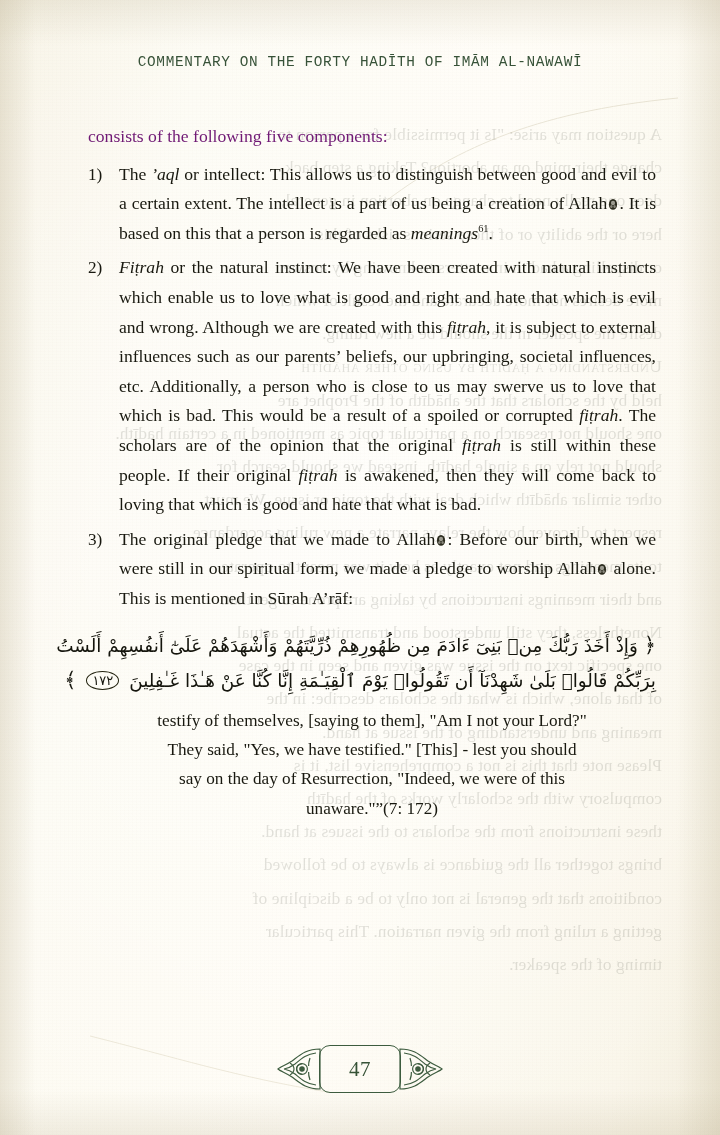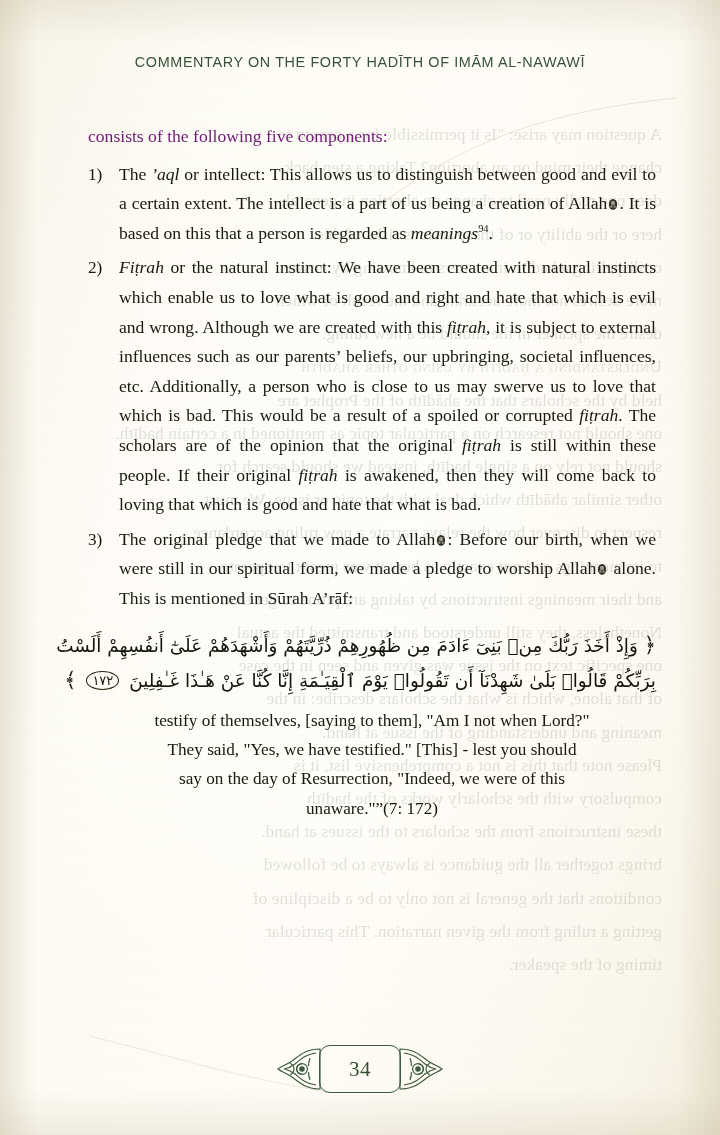--- a/index.html
+++ b/index.html
@@ -64,21 +64,21 @@
   
   .running-head {
     position: absolute;
     top: 54px;
     left: 0;
     width: 720px;
     text-align: center;
     color: #375238;
     font-size: 14.4px;
     letter-spacing: 0.62px;
-    font-family: Liberation Sans, sans-serif;
+    font-family: Liberation Mono, monospace;
     font-variant: small-caps;
     text-transform: uppercase;
     z-index: 4;
   }
 
   
   .column {
     position: absolute;
     left: 88px;
     top: 122px;
@@ -271,21 +271,21 @@
 
   <ol class="points">
 
     <li>
       <span class="marker">1)</span>
       <span>The <span class="it">’aql</span> or intellect: This allows us to distinguish between good and evil to a certain extent. The intellect is a part of us being a creation of Allah<span class="honorific"><svg width="12" height="13" viewBox="0 0 12 13">
               <ellipse cx="6" cy="6.4" rx="4.1" ry="5.4" fill="#2a2a1d"></ellipse>
               <ellipse cx="6" cy="5" rx="2.1" ry="2.3" fill="#fcfaf1" opacity=".55"></ellipse>
               <ellipse cx="4.4" cy="8.4" rx="1.2" ry="1.5" fill="#fcfaf1" opacity=".45"></ellipse>
               <ellipse cx="7.6" cy="8.4" rx="1.2" ry="1.5" fill="#fcfaf1" opacity=".45"></ellipse>
-            </svg></span>. It is based on this that a person is regarded as <span class="it">meanings</span><sup class="fn">94</sup>.</span>
+            </svg></span>. It is based on this that a person is regarded as <span class="it">meanings</span><sup class="fn">61</sup>.</span>
     </li>
 
     <li>
       <span class="marker">2)</span>
       <span><span class="it">Fiṭrah</span> or the natural instinct: We have been created with natural instincts which enable us to love what is good and right and hate that which is evil and wrong. Although we are created with this <span class="it">fiṭrah</span>, it is subject to external influences such as our parents’ beliefs, our upbringing, societal influences, etc. Additionally, a person who is close to us may swerve us to love that which is bad. This would be a result of a spoiled or corrupted <span class="it">fiṭrah</span>. The scholars are of the opinion that the original <span class="it">fiṭrah</span> is still within these people. If their original <span class="it">fiṭrah</span> is awakened, then they will come back to loving that which is good and hate that what is bad.</span>
     </li>
 
     <li>
       <span class="marker">3)</span>
       <span>The original pledge that we made to Allah<span class="honorific"><svg width="12" height="13" viewBox="0 0 12 13">
@@ -302,21 +302,21 @@
     </li>
 
   </ol>
 
   <div class="ayah-block">
     <div class="ayah-line l1"><span class="brk">﴿</span> <span>وَإِذْ أَخَذَ رَبُّكَ مِنۢ بَنِىٓ ءَادَمَ مِن ظُهُورِهِمْ ذُرِّيَّتَهُمْ وَأَشْهَدَهُمْ عَلَىٰٓ أَنفُسِهِمْ أَلَسْتُ</span></div>
     <div class="ayah-line l2"><span>بِرَبِّكُمْ قَالُوا۟ بَلَىٰ شَهِدْنَآ أَن تَقُولُوا۟ يَوْمَ ٱلْقِيَـٰمَةِ إِنَّا كُنَّا عَنْ هَـٰذَا غَـٰفِلِينَ</span> <span class="ayah-num">١٧٢</span> <span class="brk">﴾</span></div>
   </div>
 
   <div class="translation">
-    <span class="tline">testify of themselves, [saying to them], "Am I not when Lord?"</span>
+    <span class="tline">testify of themselves, [saying to them], "Am I not your Lord?"</span>
     <span class="tline">They said, "Yes, we have testified." [This] - lest you should</span>
     <span class="tline">say on the day of Resurrection, "Indeed, we were of this</span>
     <span class="tline">unaware."”(7: 172)</span>
   </div>
 
 </div>
 
 <div class="folio">
   <div class="folio-wrap">
 
@@ -327,21 +327,21 @@
         <circle cx="26" cy="24" r="5.4"></circle>
         <circle cx="26" cy="24" r="2.2" fill="#3d5c3f"></circle>
         <path d="M26 18.6 C 22 19.5, 20.5 22, 20.6 24 C 20.7 26.2, 22.4 28.4, 26 29.4"></path>
         <path d="M14 18 C 17 20, 18 22, 18 24 C 18 26, 17 28, 14 30"></path>
         <path d="M34 13 C 33 16, 32.4 19, 32.6 21"></path>
         <path d="M34 35 C 33 32, 32.4 29, 32.6 27"></path>
       </g>
     </svg>
 
     <div class="folio-box">
-      <span class="folio-num">34</span>
+      <span class="folio-num">47</span>
     </div>
 
     <svg class="folio-orn" width="46" height="48" viewBox="0 0 46 48">
       <g stroke="#3d5c3f" fill="none" stroke-width="1.2" transform="translate(46,0) scale(-1,1)">
         <path d="M44 4 C 30 4, 24 10, 16 16 C 10 20, 4 22, 2 24 C 4 26, 10 28, 16 32 C 24 38, 30 44, 44 44 Z"></path>
         <path d="M40 8 C 30 9, 25 14, 19 19 C 15 22, 11 23.5, 8 24 C 11 24.5, 15 26, 19 29 C 25 34, 30 39, 40 40"></path>
         <circle cx="26" cy="24" r="5.4"></circle>
         <circle cx="26" cy="24" r="2.2" fill="#3d5c3f"></circle>
         <path d="M26 18.6 C 22 19.5, 20.5 22, 20.6 24 C 20.7 26.2, 22.4 28.4, 26 29.4"></path>
         <path d="M14 18 C 17 20, 18 22, 18 24 C 18 26, 17 28, 14 30"></path>

